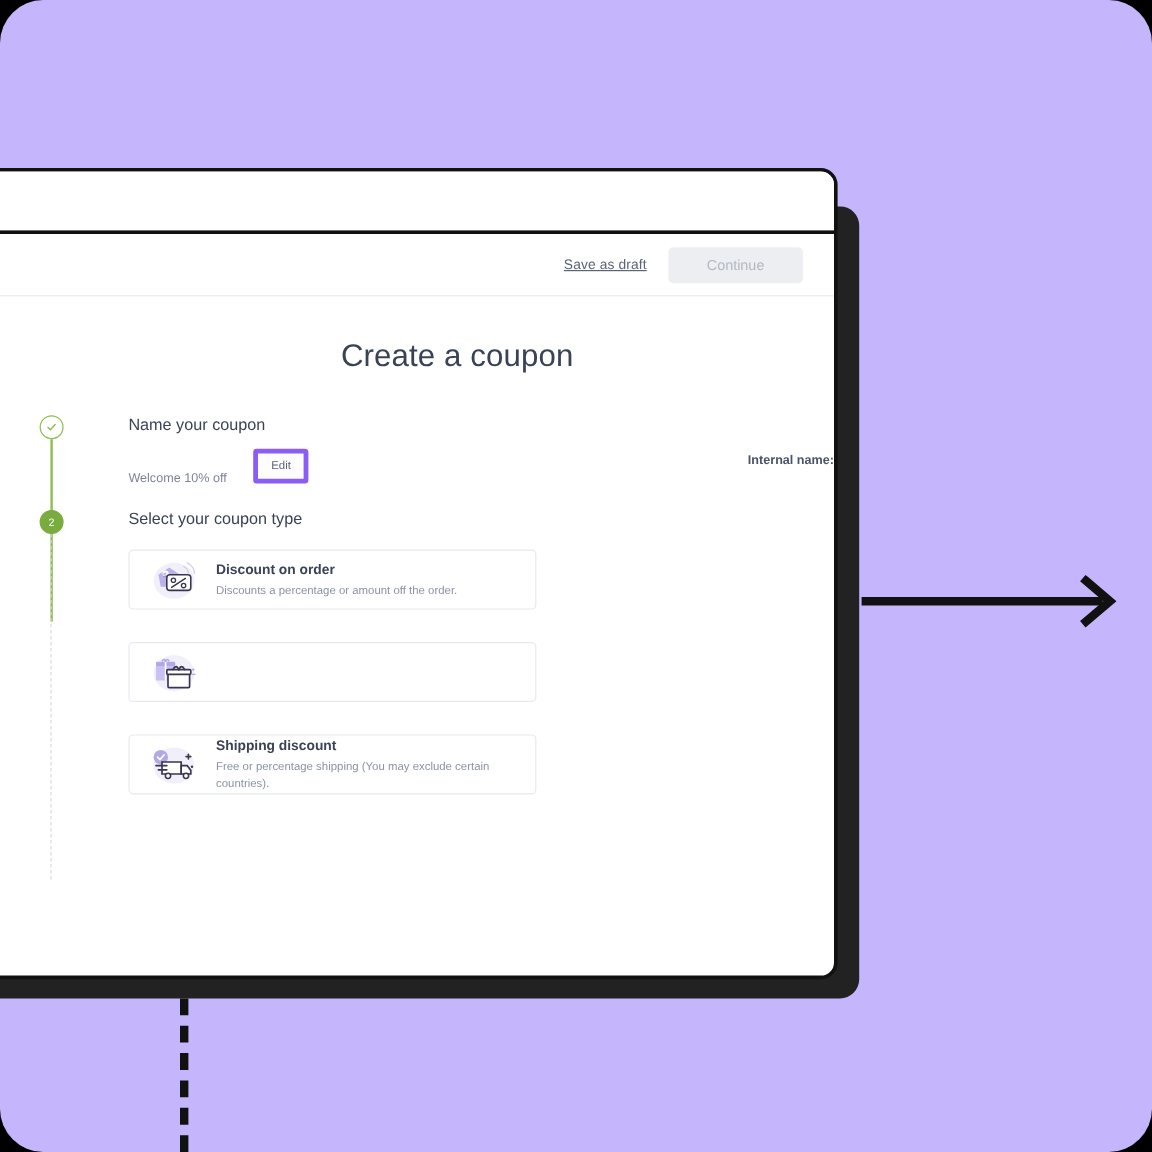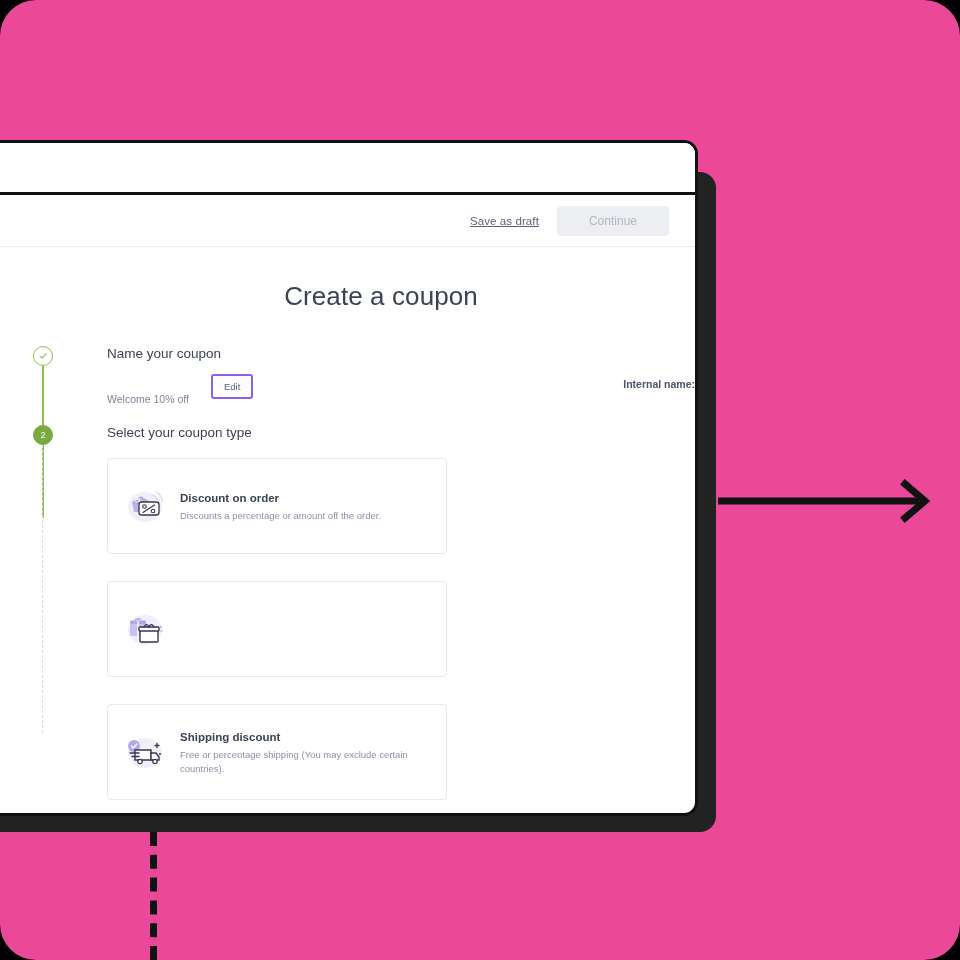--- a/index.html
+++ b/index.html
@@ -12,21 +12,21 @@
     height: 960px;
     overflow: hidden;
     font-family: "Liberation Sans", sans-serif;
   }
 
   
   #stage {
     position: relative;
     width: 960px;
     height: 960px;
-    background: #ec4899;
+    background: #c4b5fd;
     border-radius: 36px;
     overflow: hidden;
   }
 
   
   #dark-panel {
     position: absolute;
     left: -40px;
     top: 172px;
     width: 756px;
@@ -160,40 +160,40 @@
   .field-value {
     font-size: 10.5px;
     color: #7d8699;
     line-height: 15px;
   }
   #edit-button {
     position: absolute;
     left: 104px;
     top: -3px;
     background: #fdfdfe;
-    border: 2px solid #8b5cf6;
+    border: 4px solid #8b5cf6;
     border-radius: 3px;
     font-size: 9.5px;
     color: #5a6478;
     font-family: "Liberation Sans", sans-serif;
     padding: 5px 11px;
     cursor: pointer;
   }
 
   
   #type-cards { margin-top: 18px; }
   .type-card {
     width: 340px;
     border: 1px solid #e6e9ee;
     border-radius: 4px;
     background: #ffffff;
     box-sizing: border-box;
     display: flex;
     align-items: center;
-    padding: 24px 14px;
+    padding: 1px 14px;
     margin-bottom: 27px;
     cursor: pointer;
   }
   .card-icon {
     width: 46px;
     height: 46px;
     flex: 0 0 46px;
     margin-right: 12px;
     display: flex;
     align-items: center;

